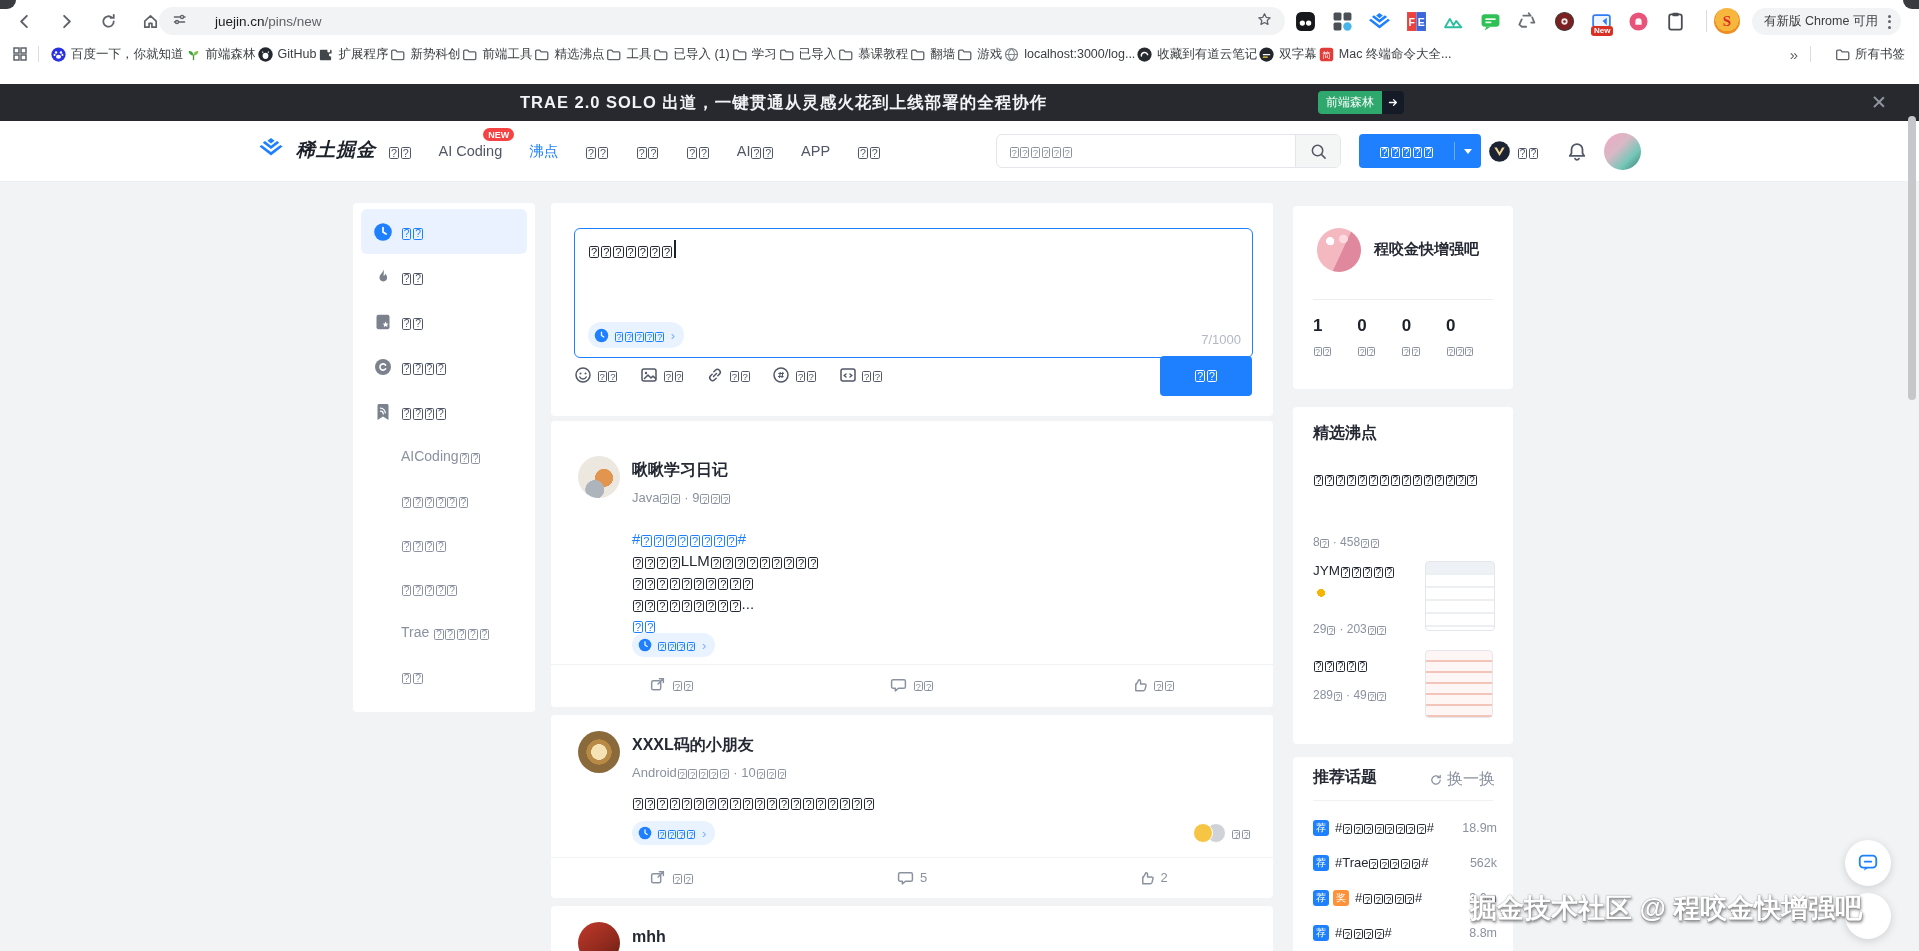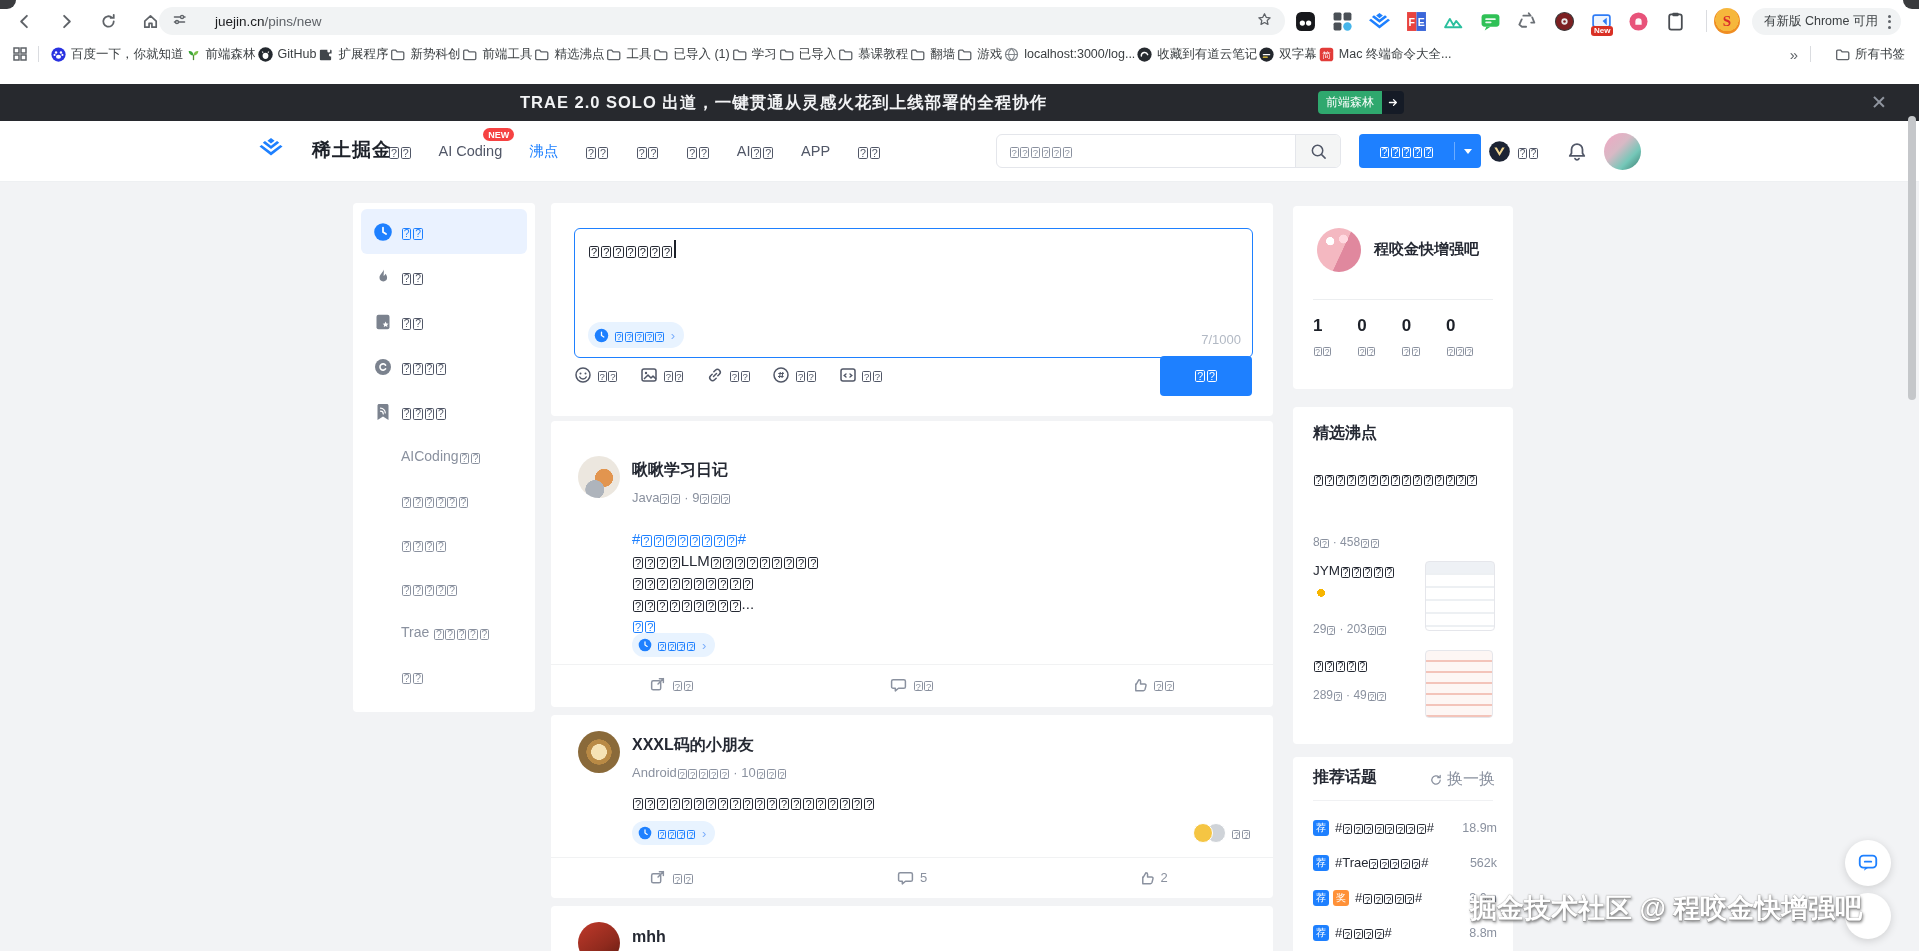--- a/index.html
+++ b/index.html
@@ -55,21 +55,21 @@
   .cta-arrow{width:22px;height:23px;background:#151b26;border-radius:0 4px 4px 0;display:flex;
     align-items:center;justify-content:center;}
   .cta-arrow svg{width:13px;height:13px;}
   .banner-close{position:absolute;right:32px;top:10px;width:16px;height:16px;}
   .banner-close i{position:absolute;left:7px;top:1px;width:1.6px;height:14px;background:#9096a0;}
   .banner-close i:first-child{transform:rotate(45deg);}
   .banner-close i:last-child{transform:rotate(-45deg);}
   
   .site-header{position:absolute;left:0;top:121px;width:1919px;height:60px;background:#fff;
     border-bottom:1px solid #eef0f2;}
-  .brand{position:absolute;left:254px;top:14px;display:flex;align-items:center;gap:24px;}
+  .brand{position:absolute;left:254px;top:14px;display:flex;align-items:center;gap:8px;font-style:italic;}
   .brand svg{width:34px;height:30px;}
   .brand-name{font-size:19px;font-weight:bold;color:#1d2129;letter-spacing:1px;}
   .main-nav{position:absolute;left:388px;top:0;height:60px;display:flex;align-items:center;gap:27px;}
   .nav-item{position:relative;font-size:14.5px;color:#515767;white-space:nowrap;}
   .nav-item.active{color:#1e80ff;font-weight:400;}
   .nav-badge{position:absolute;right:-12px;top:-15px;background:#f64242;color:#fff;font-size:9px;
     font-weight:bold;padding:1.5px 5px;border-radius:7px;}
   .search-box{position:absolute;left:996px;top:13px;width:345px;height:34px;border:1px solid #e4e6eb;
     border-radius:6px;background:#fff;display:flex;align-items:center;box-sizing:border-box;overflow:hidden;}
   .search-ph{flex:1;padding-left:12px;font-size:13px;color:#8a919f;}

